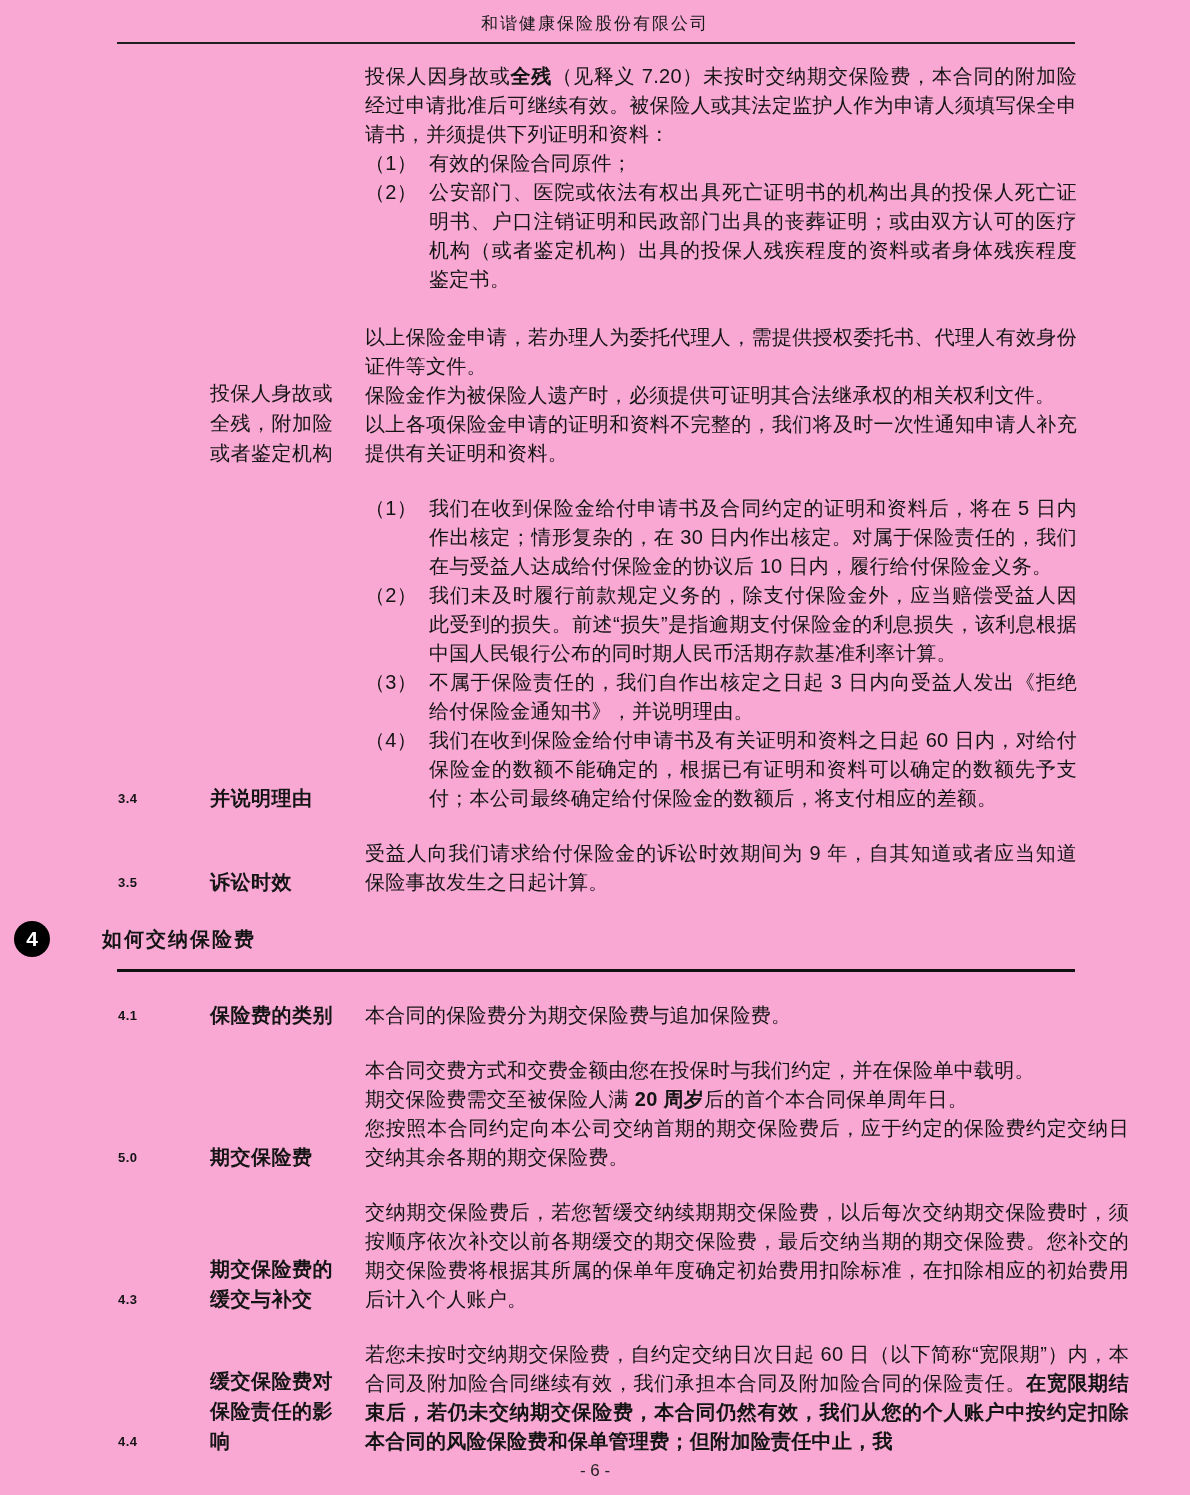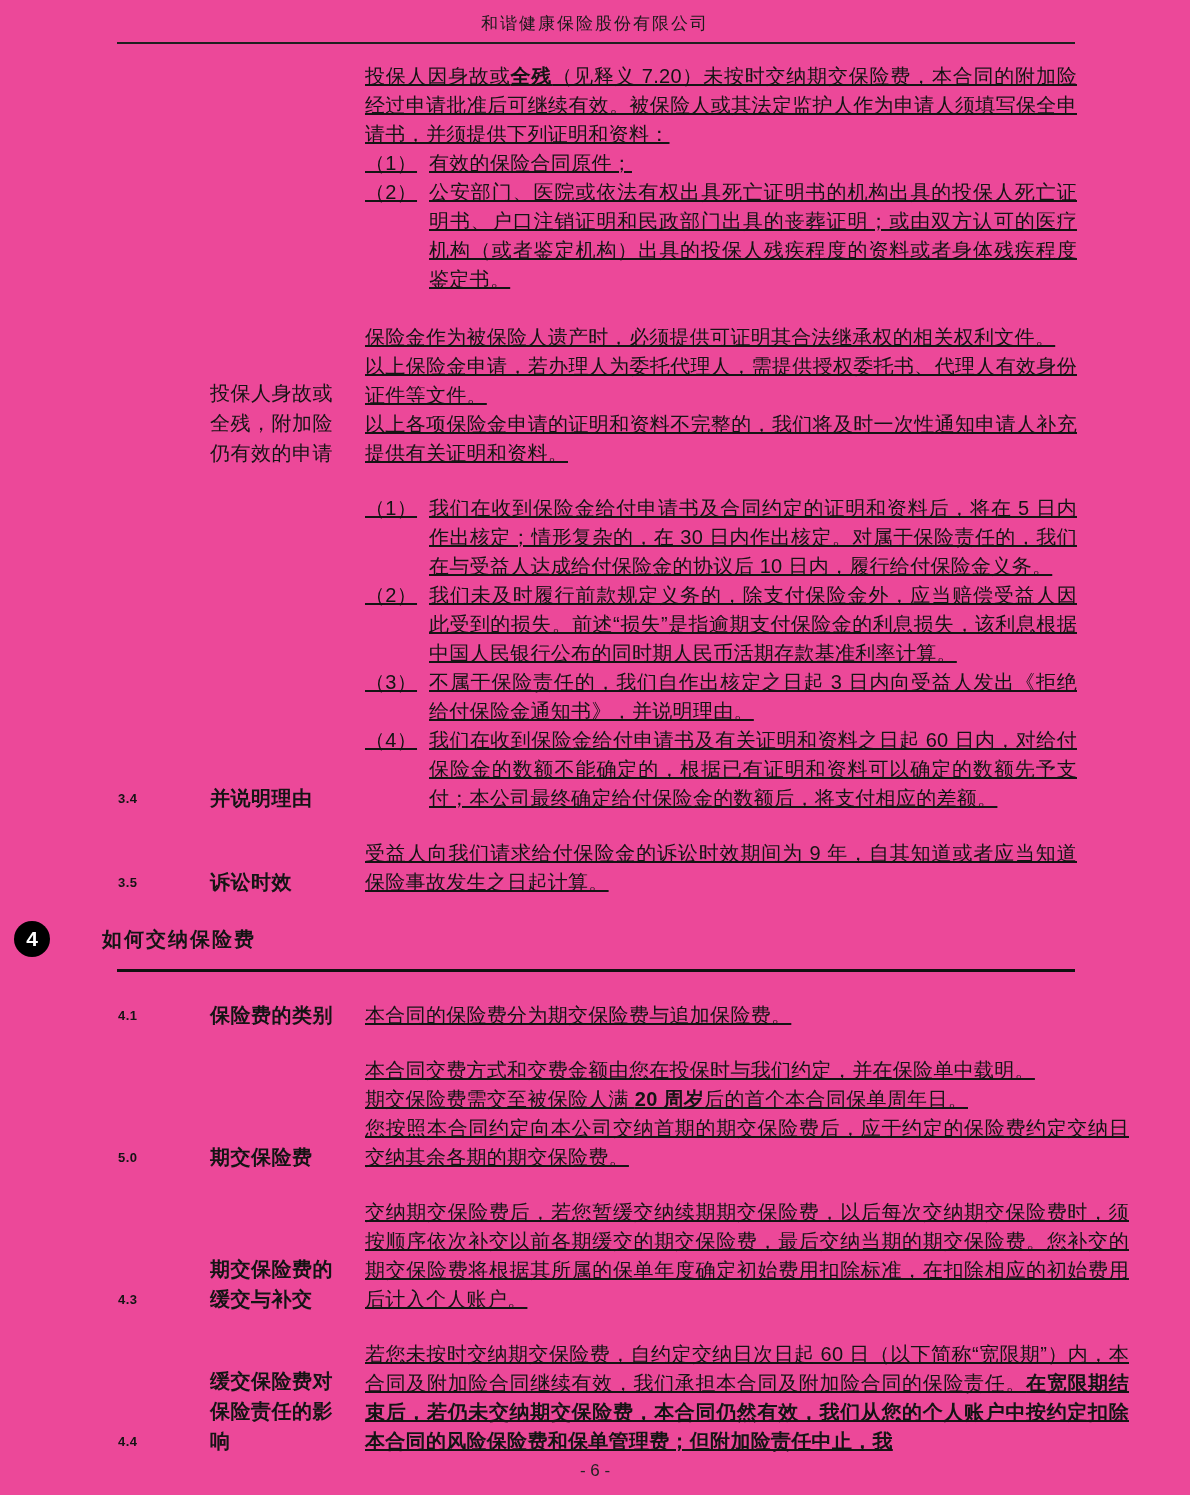--- a/index.html
+++ b/index.html
@@ -2,21 +2,21 @@
 <html><head>
 <meta charset="utf-8">
 <style>
   * { margin: 0; padding: 0; box-sizing: border-box; }
   html, body { background: #888; }
   .page {
     position: relative;
     width: 1190px;
     height: 1495px;
     margin: 0 auto;
-    background: #ec4899;
+    background: #f9a8d4;
     color: #141414;
     font-family: "Liberation Sans", "DejaVu Sans", sans-serif;
     overflow: hidden;
   }
   
   .hdr { padding-top: 12px; text-align: center; }
   .hdr-company { font-size: 17px; letter-spacing: 2px; color: #1a1a1a; }
   .hdr-rule {
     margin: 7px 115px 0 117px;
     border-top: 2.5px solid #1f1f1f;
@@ -36,21 +36,20 @@
     font-size: 20px; line-height: 30px;
     letter-spacing: 0.5px;
     padding-right: 10px;
   }
   .label.bold { font-weight: bold; }
   .rbody {
     flex: 1 1 auto;
     font-size: 20px; line-height: 29px;
     letter-spacing: 0.3px;
     text-align: justify;
-    text-decoration: underline;
   }
   .para { text-align: justify; }
   .spacer { height: 29px; }
   .item { display: flex; align-items: flex-start; }
   .marker { flex: 0 0 64px; width: 64px; }
   .itext { flex: 1 1 auto; text-align: justify; }
   .bold { font-weight: bold; }
   
   .banner { margin: 24px 0 0 14px; display: flex; align-items: center; }
   .badge {
@@ -87,35 +86,35 @@
     <div class="hdr-company">和谐健康保险股份有限公司</div>
     <div class="hdr-rule"></div>
   </div>
 
   <div class="content" id="rows3">
       <div class="row">
         <div class="num"></div>
         <div class="label">
           <div class="label-line">投保人身故或</div>
           <div class="label-line">全残，附加险</div>
-          <div class="label-line">仍有效的申请</div>
+          <div class="label-line">或者鉴定机构</div>
         </div>
         <div class="rbody">
           <div class="para"><span>投保人因身故或</span><span class="bold">全残</span><span>（见释义 7.20）未按时交纳期交保险费，本合同的附加险经过申请批准后可继续有效。被保险人或其法定监护人作为申请人须填写保全申请书，并须提供下列证明和资料：</span></div>
           <div class="item">
             <span class="marker">（1）</span>
             <div class="itext"><span>有效的保险合同原件；</span></div>
           </div>
           <div class="item">
             <span class="marker">（2）</span>
             <div class="itext"><span>公安部门、医院或依法有权出具死亡证明书的机构出具的投保人死亡证明书、户口注销证明和民政部门出具的丧葬证明；或由双方认可的医疗机构（或者鉴定机构）出具的投保人残疾程度的资料或者身体残疾程度鉴定书。</span></div>
           </div>
           <div class="spacer"></div>
+          <div class="para"><span>以上保险金申请，若办理人为委托代理人，需提供授权委托书、代理人有效身份证件等文件。</span></div>
           <div class="para"><span>保险金作为被保险人遗产时，必须提供可证明其合法继承权的相关权利文件。</span></div>
-          <div class="para"><span>以上保险金申请，若办理人为委托代理人，需提供授权委托书、代理人有效身份证件等文件。</span></div>
           <div class="para"><span>以上各项保险金申请的证明和资料不完整的，我们将及时一次性通知申请人补充提供有关证明和资料。</span></div>
         </div>
       </div>
       <div class="row">
         <div class="num">3.4</div>
         <div class="label bold">
           <div class="label-line">并说明理由</div>
         </div>
         <div class="rbody">
           <div class="item">

